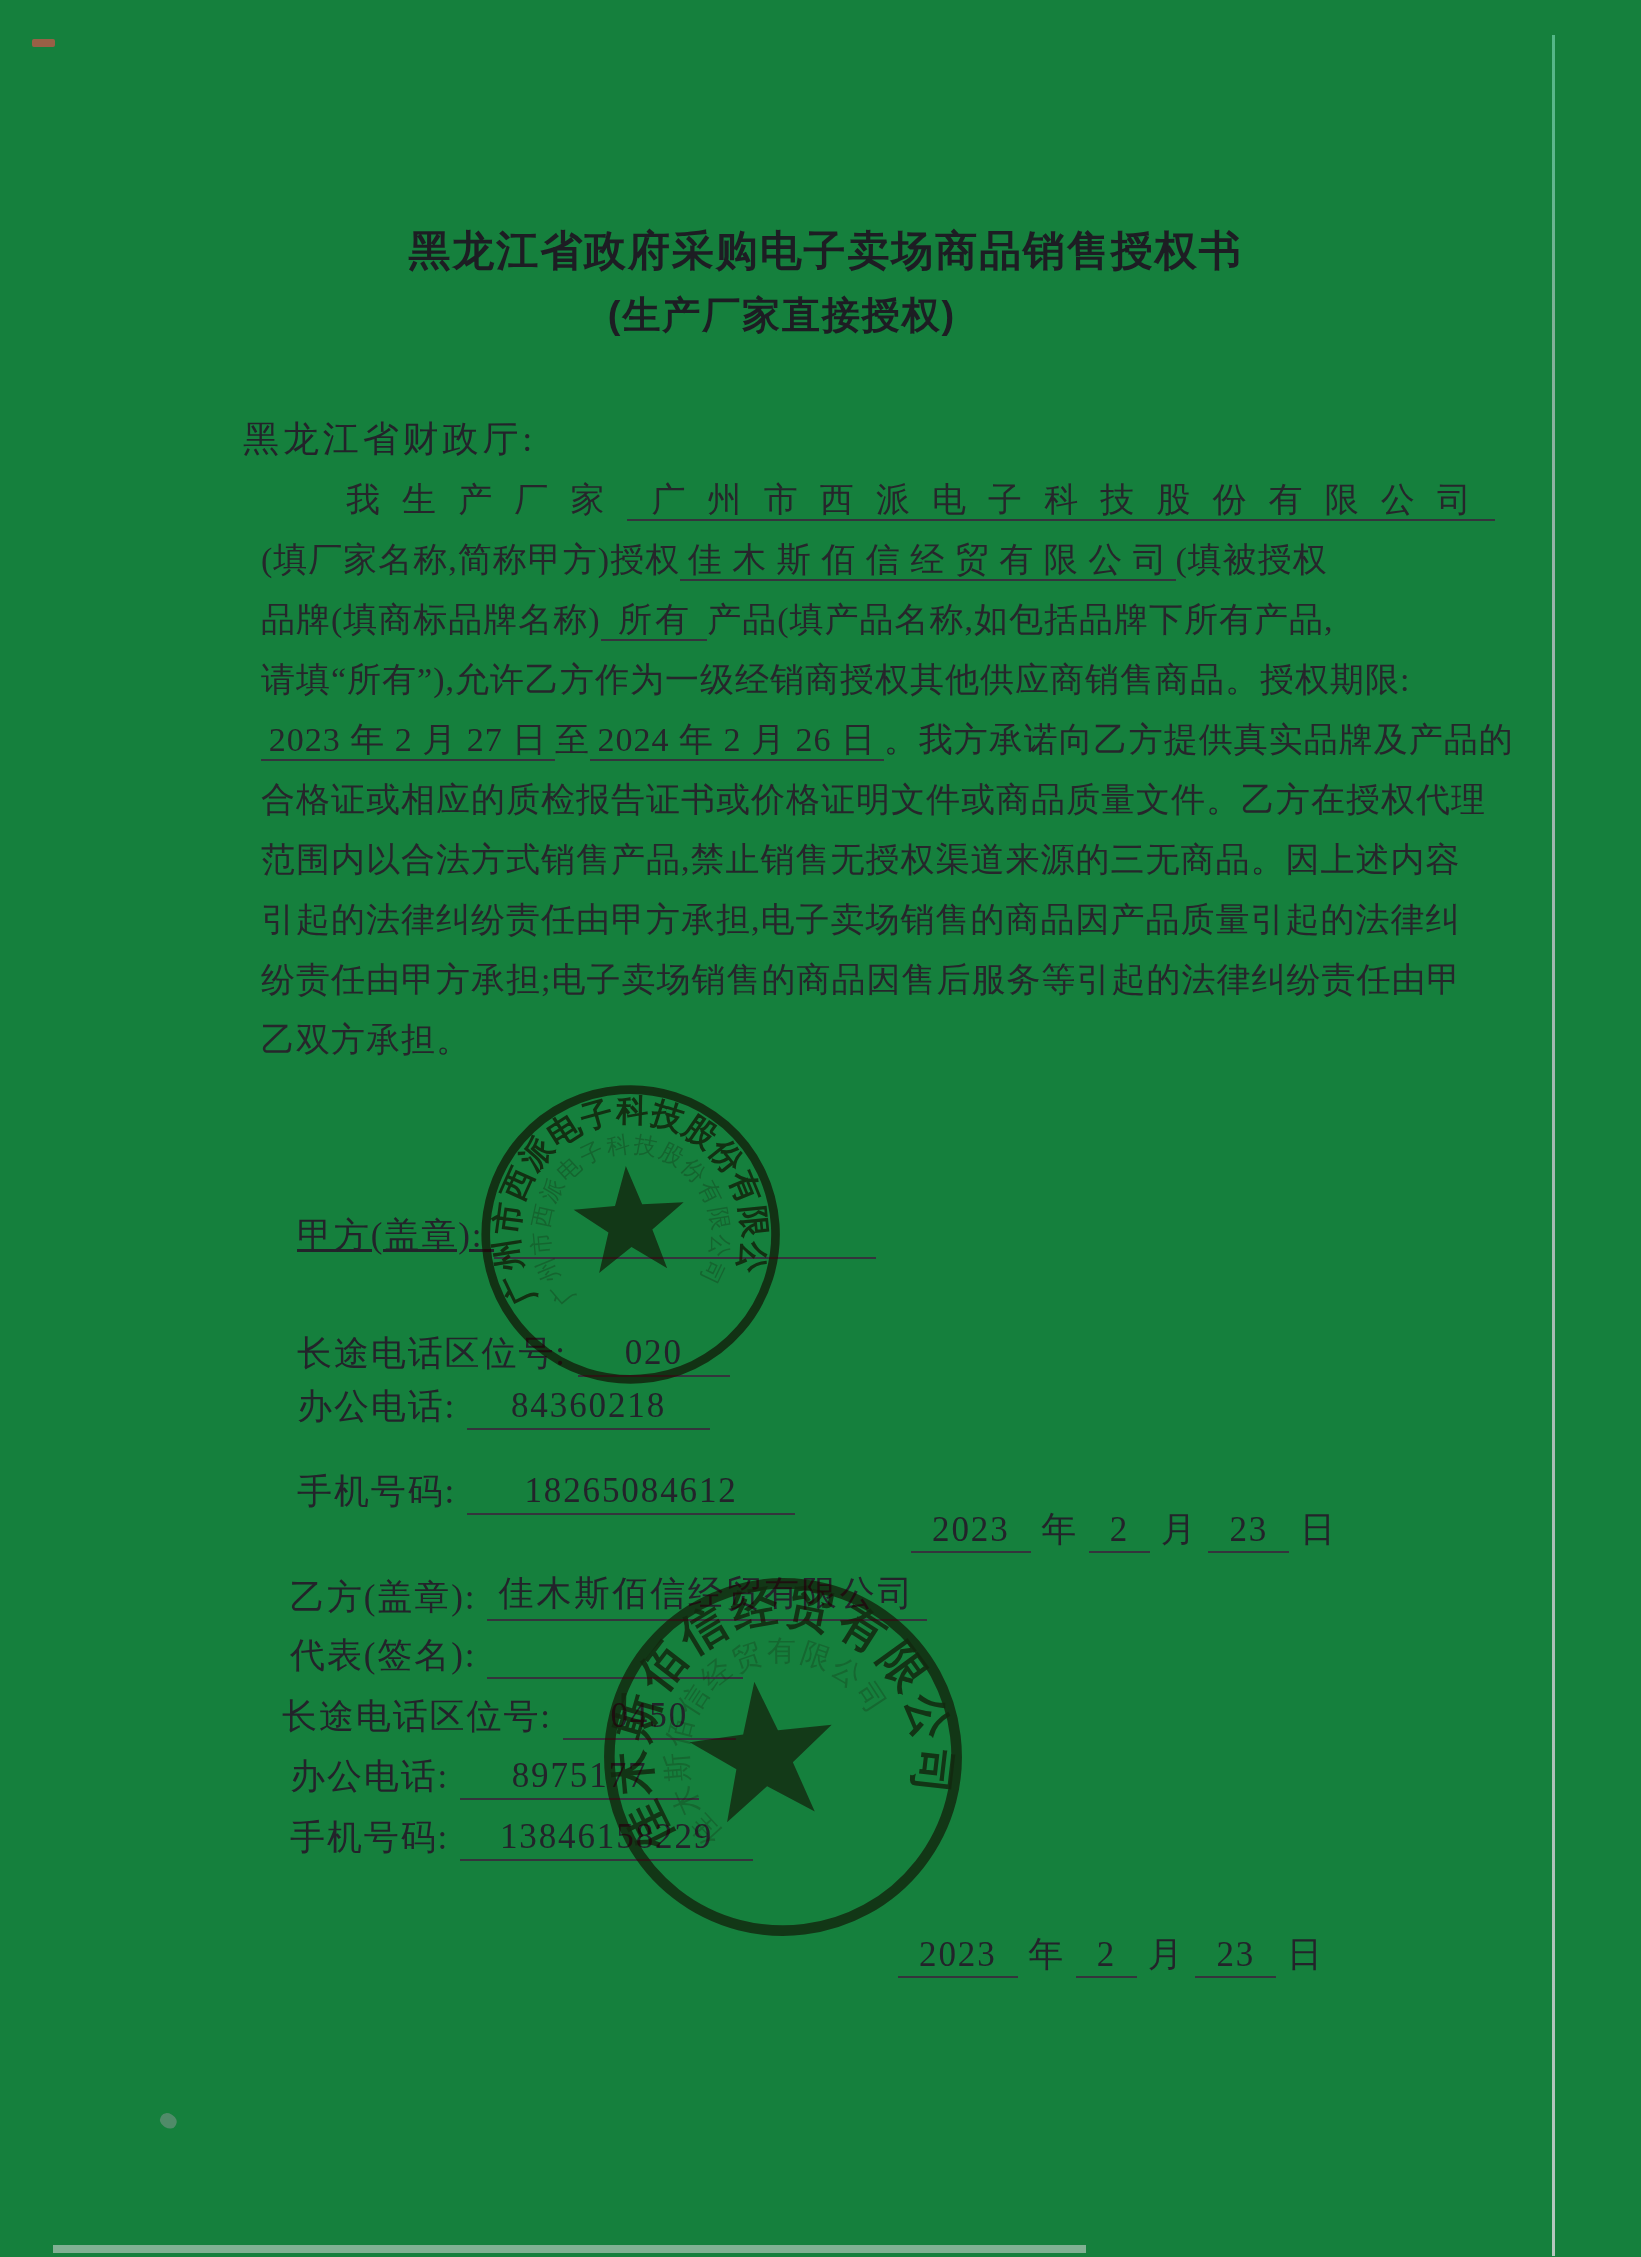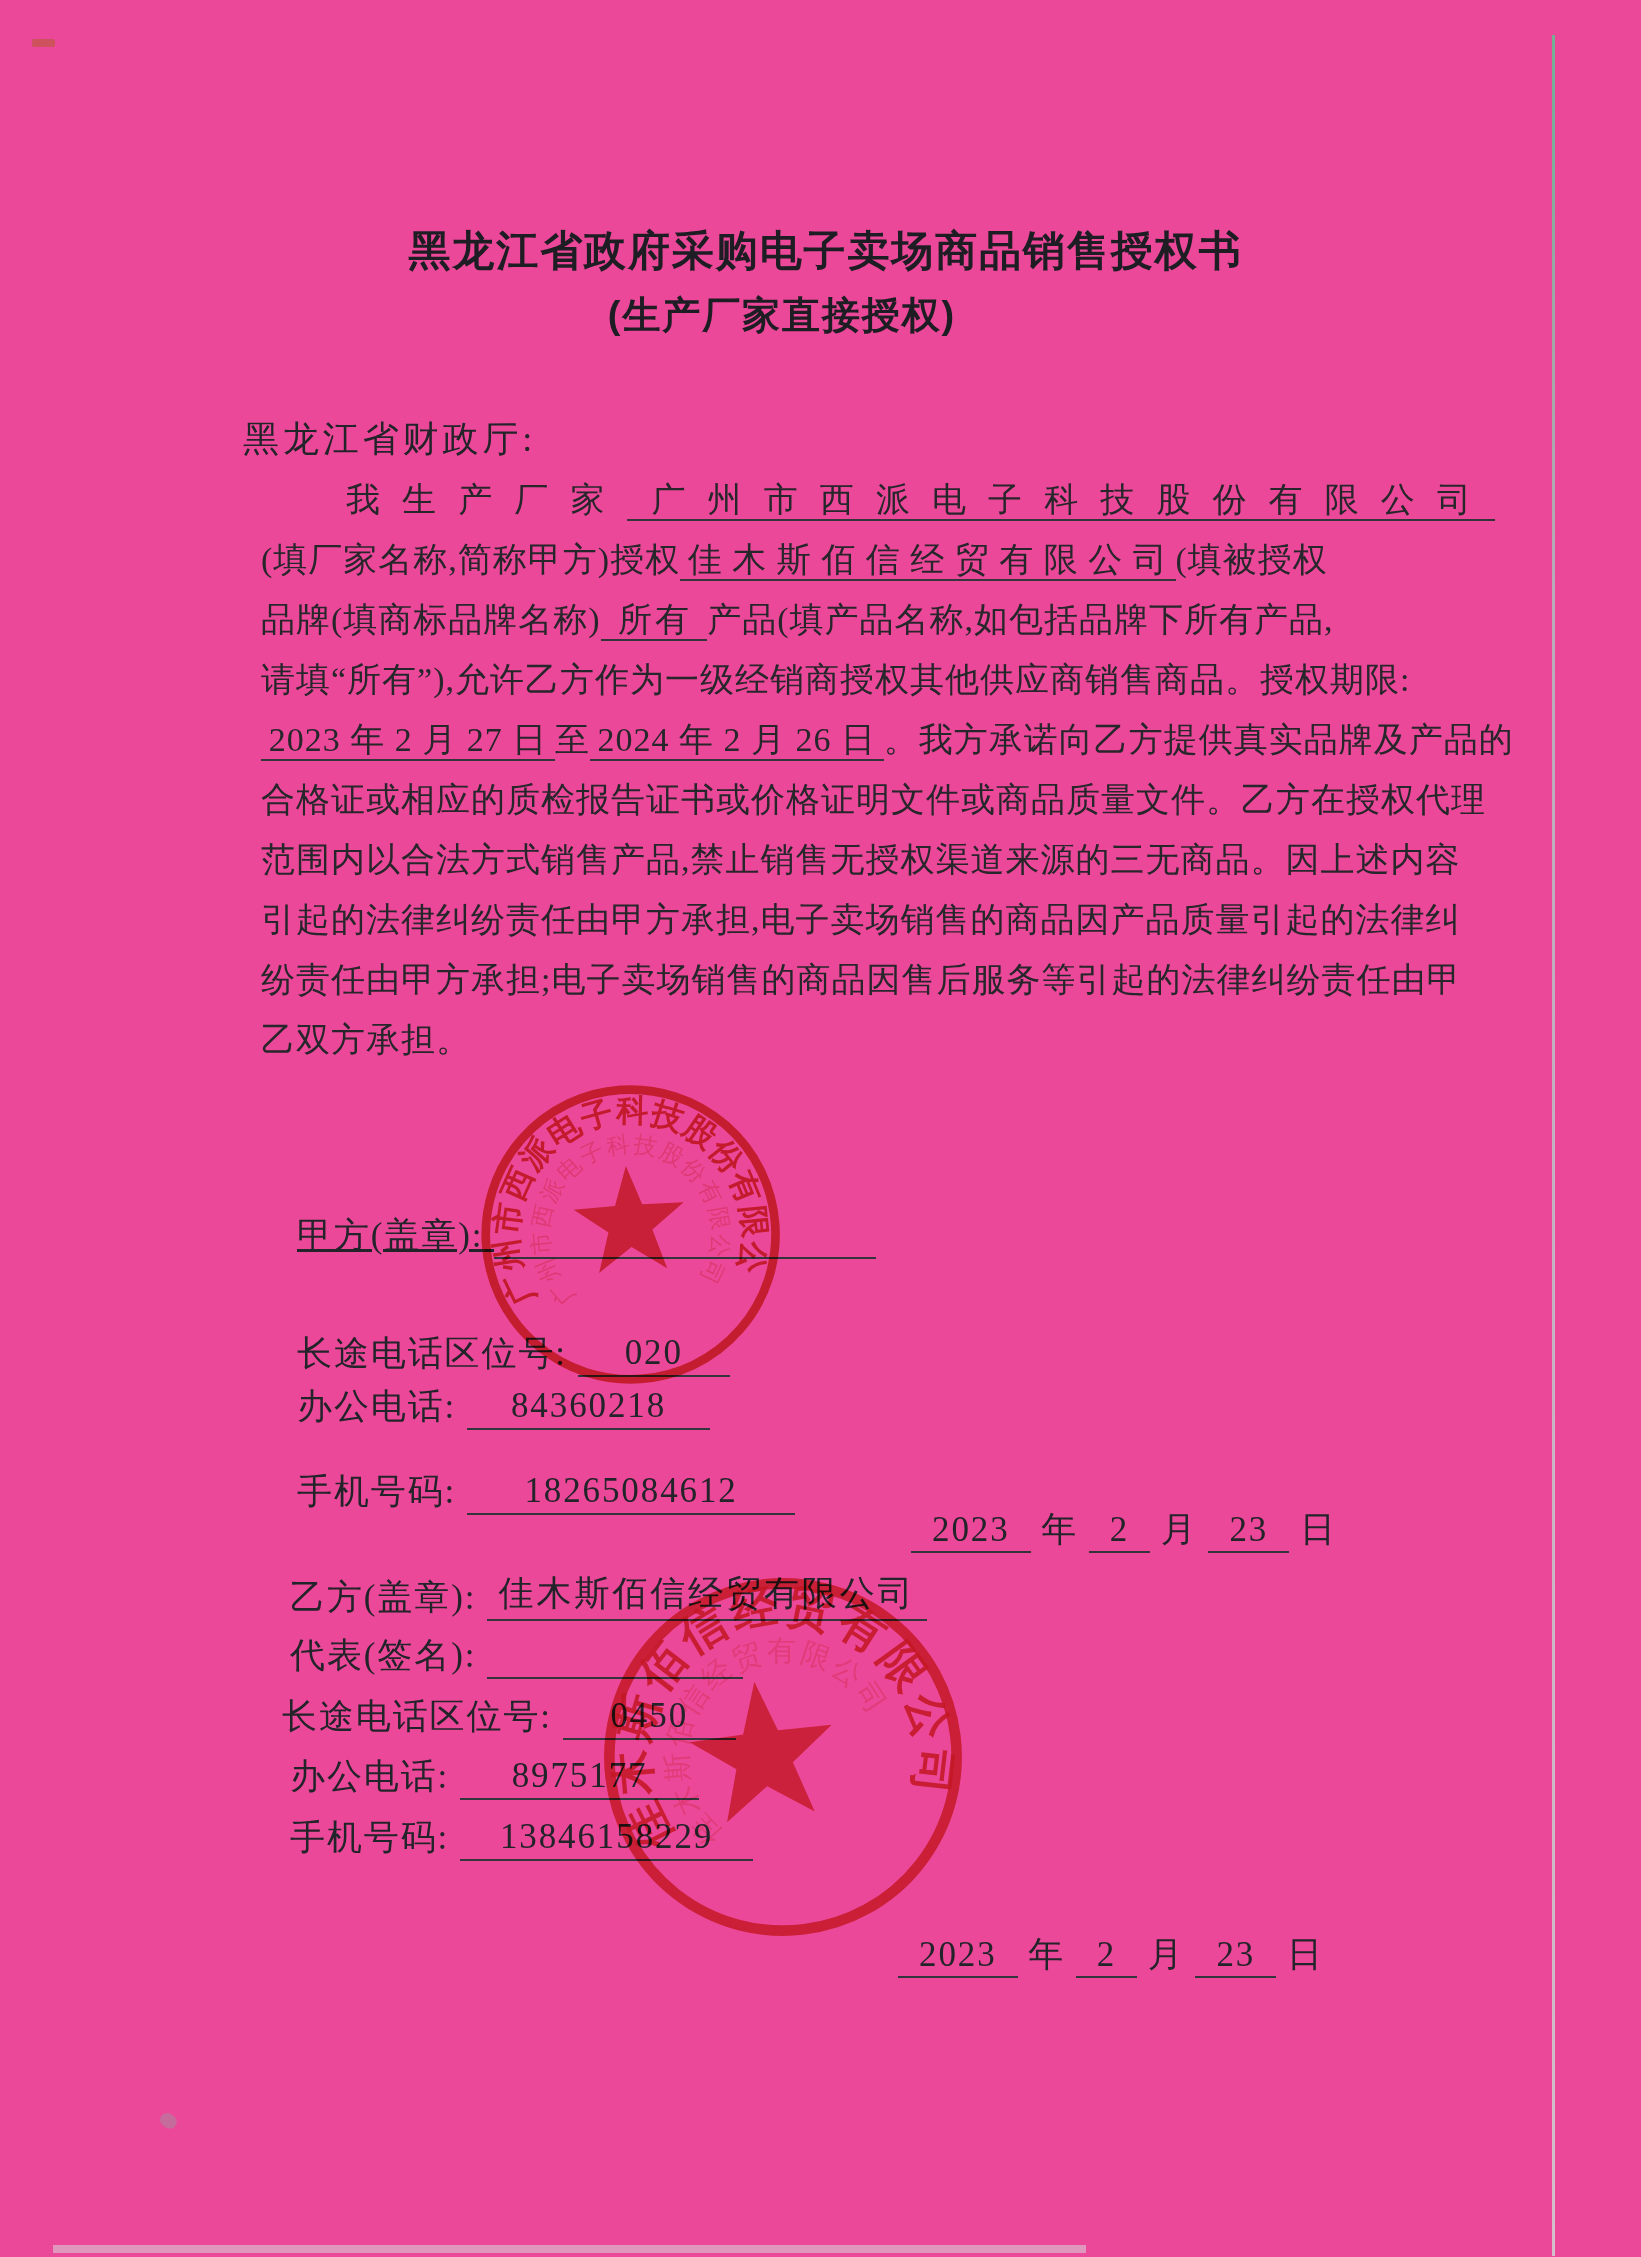--- a/index.html
+++ b/index.html
@@ -1,18 +1,18 @@
 <!DOCTYPE html>
 <html><head>
 <meta charset="utf-8">
 <style>
   html,body{margin:0;padding:0;background:#ffffff;}
   #page{
     position:relative;width:1641px;height:2257px;margin:0 auto;
-    background:#ec4899;overflow:hidden;
+    background:#15803d;overflow:hidden;
     font-family:"Liberation Serif","DejaVu Serif",serif;
     color:#26262b;
   }
   
   .title{
     position:absolute;top:223px;left:193px;width:1265px;text-align:center;
     font-family:"Liberation Sans","DejaVu Sans",sans-serif;
     font-weight:700;font-size:42px;letter-spacing:1.9px;color:#1d1d23;white-space:nowrap;
   }
   .subtitle{

